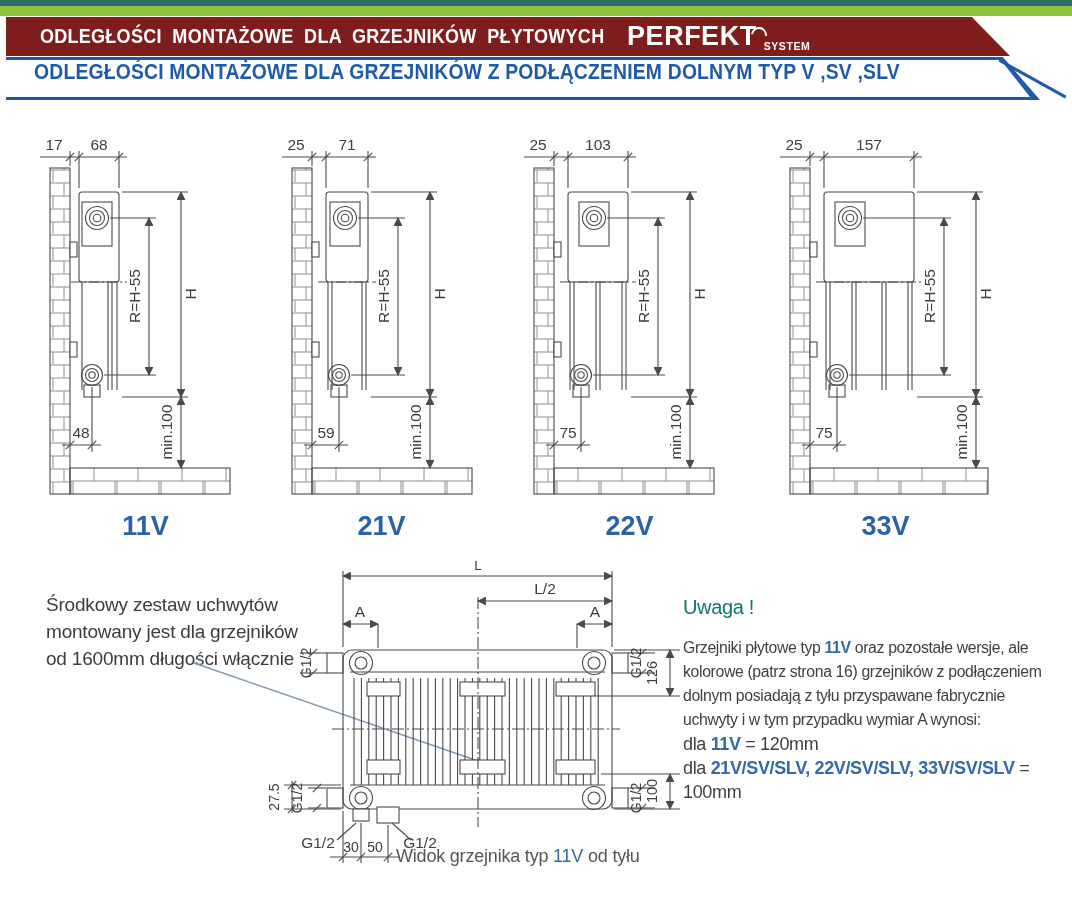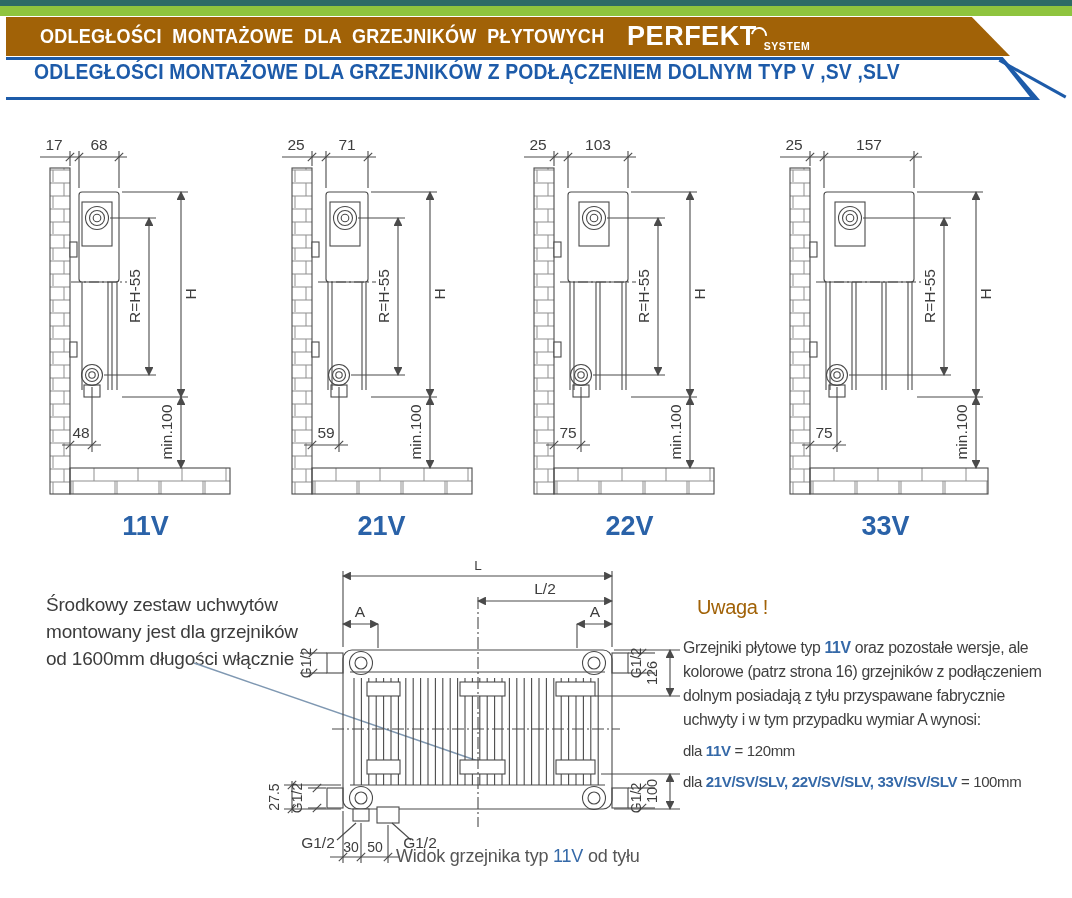--- a/index.html
+++ b/index.html
@@ -3,21 +3,21 @@
 <meta charset="utf-8">
 <style>
   html,body{margin:0;padding:0;background:#ffffff;}
   #canvas{position:relative;width:1072px;height:898px;background:#ffffff;overflow:hidden;
           font-family:"Liberation Sans",sans-serif;color:#3f3f3f;}
   .abs{position:absolute;}
   
   #strip-teal{left:0;top:0;width:1072px;height:6px;background:#2d6b66;}
   #strip-green{left:0;top:6px;width:1072px;height:10px;background:#8fc43e;}
   
-  #banner1{left:6px;top:17px;width:1004px;height:39px;background:#a16207;
+  #banner1{left:6px;top:17px;width:1004px;height:39px;background:#7f1d1d;
            clip-path:polygon(0 0,96.2% 0,100% 100%,0 100%);
            display:flex;align-items:center;padding-left:34px;box-sizing:border-box;}
   #banner1-title{color:#fff;font-size:20px;font-weight:700;word-spacing:6px;letter-spacing:.3px;
            transform:scaleX(.9);transform-origin:left center;white-space:nowrap;}
   #logo{display:flex;align-items:flex-end;color:#fff;margin-left:-40px;white-space:nowrap;}
   #logo-main{font-size:27px;font-weight:800;letter-spacing:.5px;}
   #logo-hook{display:inline-block;width:12px;height:12px;border:2.6px solid #fff;border-radius:50%;
            border-bottom-color:transparent;border-left-color:transparent;transform:rotate(-38deg);
            position:relative;top:-9px;margin-left:-6px;margin-right:-3px;}
   #logo-sub{font-size:10.5px;font-weight:600;letter-spacing:.6px;}
@@ -32,23 +32,23 @@
   #banner2-tail{left:1000px;top:59px;width:76px;height:2.6px;background:#1d5ba9;
            transform:rotate(29deg);transform-origin:left top;}
   
   .type-label{top:511px;width:235px;text-align:center;font-size:27px;font-weight:600;color:#2a62a8;}
   
   #left-note{left:46px;top:591px;width:290px;font-size:19px;line-height:27px;color:#3c3c3c;
            white-space:pre-line;letter-spacing:-.2px;}
   #caption{left:396px;top:846px;font-size:18px;color:#555;letter-spacing:-.2px;white-space:nowrap;}
   .accent{color:#3569a8;}
   #notice{left:683px;top:596px;width:390px;letter-spacing:-.35px;}
-  #notice-title{font-size:20px;color:#a16207;margin-left:14px;}
+  #notice-title{font-size:20px;color:#0f766e;}
   #notice-para{margin-top:17px;font-size:15.8px;line-height:24px;white-space:pre-line;color:#3f3f3f;}
-  .notice-rule{margin-top:7px;font-size:15px;line-height:24px;color:#3f3f3f;}
+  .notice-rule{font-size:18px;line-height:24px;color:#3f3f3f;}
   .notice-rule .accent{font-weight:600;}
   #notice-para .accent{font-weight:600;}
   svg text{font-family:"Liberation Sans",sans-serif;fill:#3d3d3d;}
 </style>
 </head>
 <body>
 
 <div id="canvas">
 
   <div class="abs" id="strip-teal"></div>

